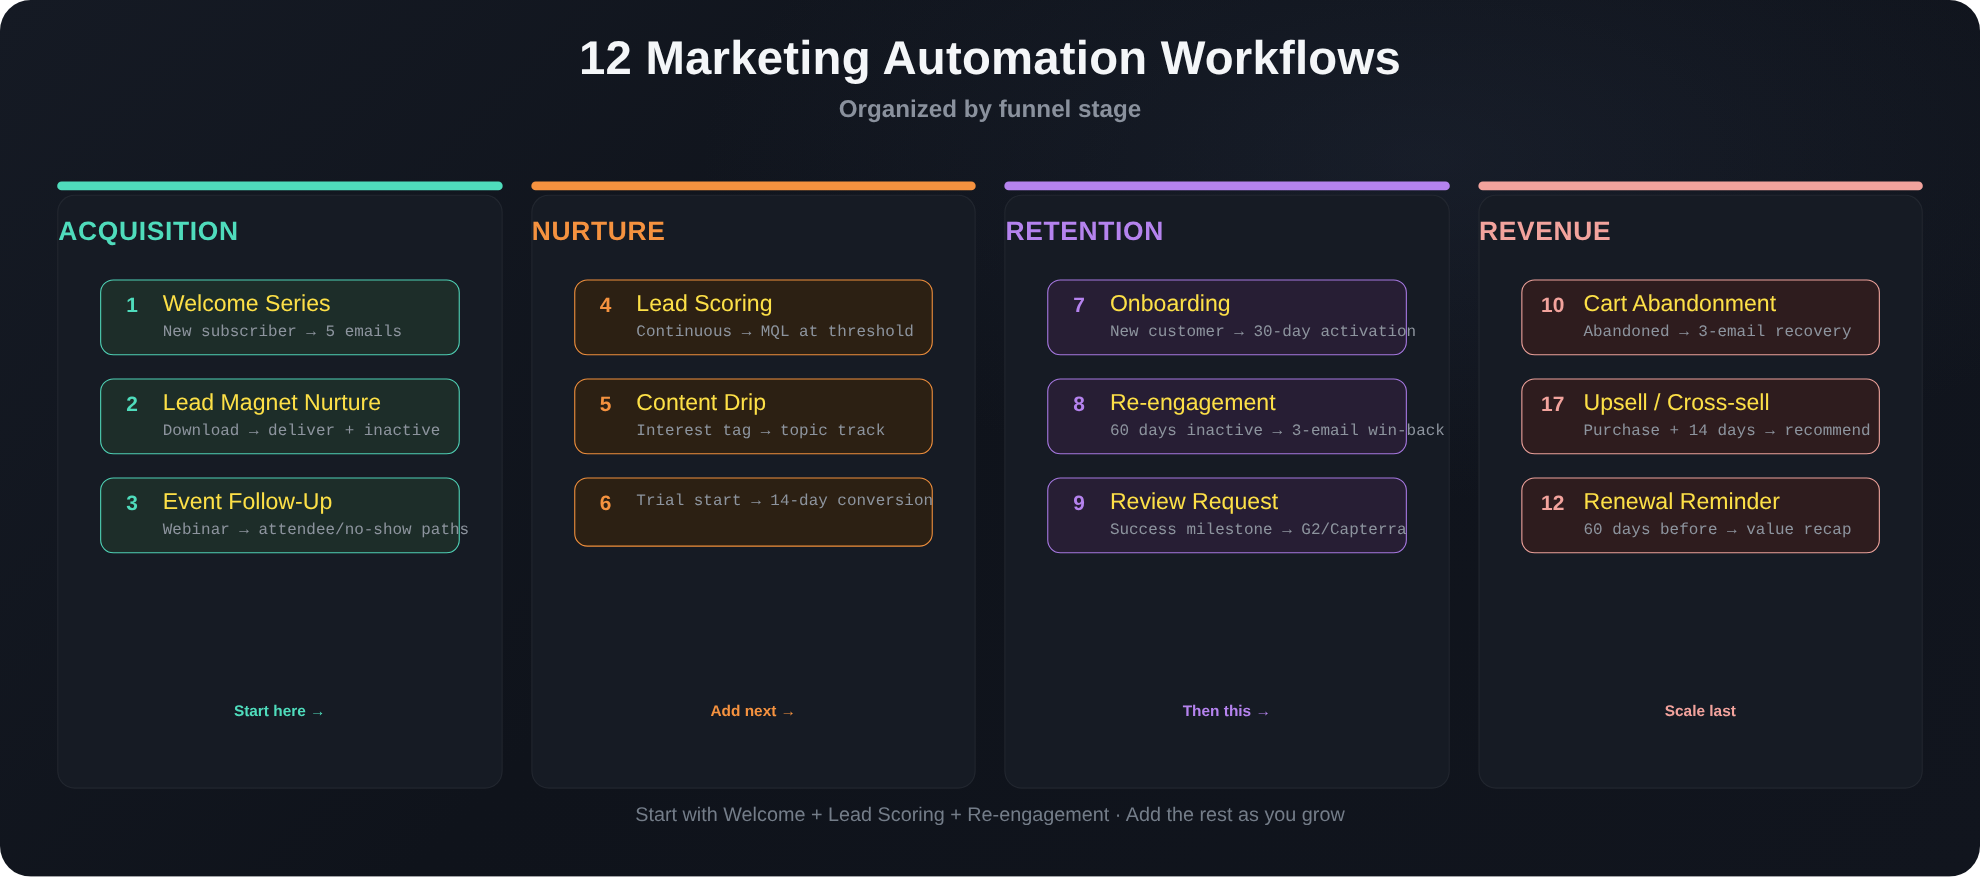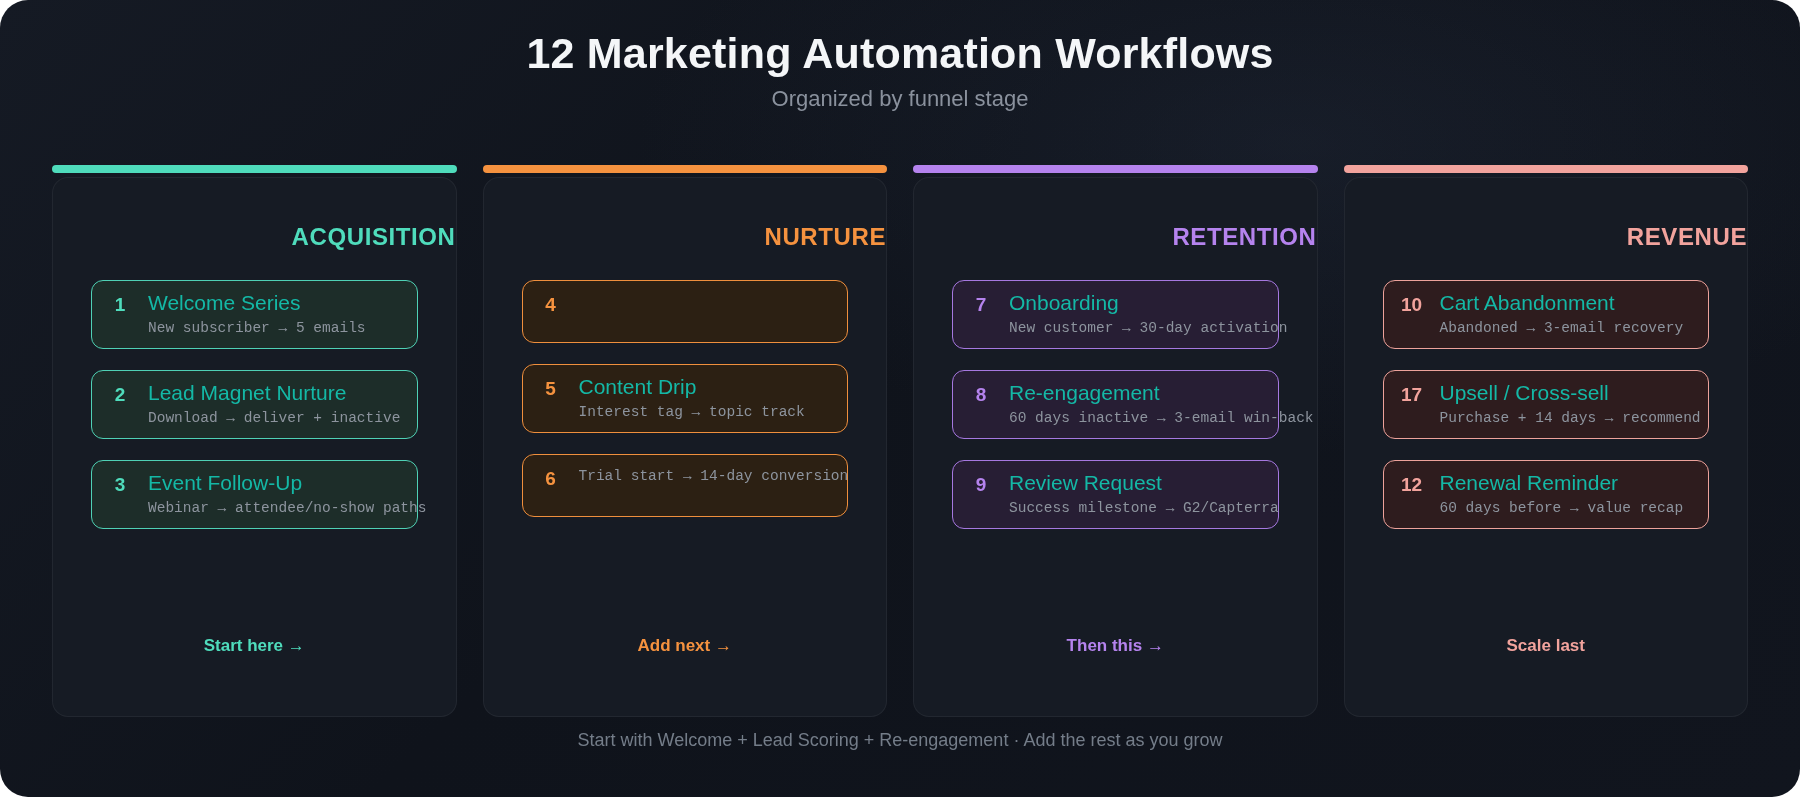--- a/index.html
+++ b/index.html
@@ -13,63 +13,63 @@
     background:
       radial-gradient(1100px 520px at 72% 18%, rgba(42,52,72,0.30), rgba(42,52,72,0) 60%),
       linear-gradient(135deg,#151a24 0%,#0f131b 45%,#11151e 100%);
     color:#eef1f4;
   }
   .header{text-align:center;padding-top:28px;}
   .page-title{
     margin:0;font-size:43px;line-height:50px;font-weight:700;
     letter-spacing:0.2px;color:#f4f6f8;
   }
-  .page-subtitle{margin:8px 12px 0;font-size:22px;line-height:26px;color:#8a919d;font-weight:400;}
+  .page-subtitle{margin:8px 12px 0;font-size:22px;line-height:26px;color:#8a919d;font-weight:700;}
 
   .columns{
     display:flex;gap:26px;
     margin:53px 52px 0 52px;
     height:552px;
   }
   .column{flex:1;display:flex;flex-direction:column;min-width:0;}
   .bar{height:8px;border-radius:6px;background:var(--accent);flex:none;}
   .panel{
     margin-top:4px;flex:1;
     background:#161b24;
     border:1px solid rgba(255,255,255,0.055);
     border-radius:16px;
     display:flex;flex-direction:column;
     min-height:0;
   }
   .col-header{
-    margin:45px 0 0;text-align:right;
+    margin:19px 0 0;text-align:left;
     font-size:24px;line-height:28px;font-weight:700;letter-spacing:0.6px;
     color:var(--accent);
   }
   .cards{margin-top:29px;padding:0 38px;display:flex;flex-direction:column;gap:21px;}
   .card{
     box-sizing:border-box;
     background:var(--card-bg);
     border:1.5px solid var(--card-border);
     border-radius:12px;
     display:flex;align-items:flex-start;
     padding:9px 12px 11px 0;
     min-height:63px;
   }
   .num{
     flex:none;width:56px;text-align:center;
     font-size:19px;line-height:26px;font-weight:700;
     color:var(--accent);padding-top:2px;
   }
   .card-text{flex:1;min-width:0;}
-  .card-title{font-size:21px;line-height:26px;font-weight:400;color:#14b8a6;white-space:nowrap;}
+  .card-title{font-size:21px;line-height:26px;font-weight:400;color:#fde047;white-space:nowrap;}
   .card-sub{margin-top:3px;font-size:14.5px;line-height:18px;color:#8d949e;white-space:nowrap;font-family:Liberation Mono, monospace;}
   .col-footer{
     margin-top:auto;margin-bottom:60px;text-align:center;
-    font-size:17px;line-height:20px;font-weight:700;
+    font-size:14px;line-height:20px;font-weight:700;
     color:var(--accent);
   }
   .bottom-note{
     margin-top:12px;text-align:center;
     font-size:18px;line-height:22px;color:#747d89;font-weight:400;
   }
 </style>
 </head>
 <body>
 
@@ -113,20 +113,24 @@
       </div>
     </section>
 
     <section class="column" style="--accent: #f5923f; --card-bg: #2c2013; --card-border: #ef8f3d;">
       <div class="bar"></div>
       <div class="panel">
         <h2 class="col-header">NURTURE</h2>
         <div class="cards">
           <div class="card">
             <span class="num">4</span>
+            <div class="card-text">
+              <div class="card-title">Lead Scoring</div>
+              <div class="card-sub">Continuous → MQL at threshold</div>
+            </div>
           </div>
           <div class="card">
             <span class="num">5</span>
             <div class="card-text">
               <div class="card-title">Content Drip</div>
               <div class="card-sub">Interest tag → topic track</div>
             </div>
           </div>
           <div class="card">
             <span class="num">6</span>

